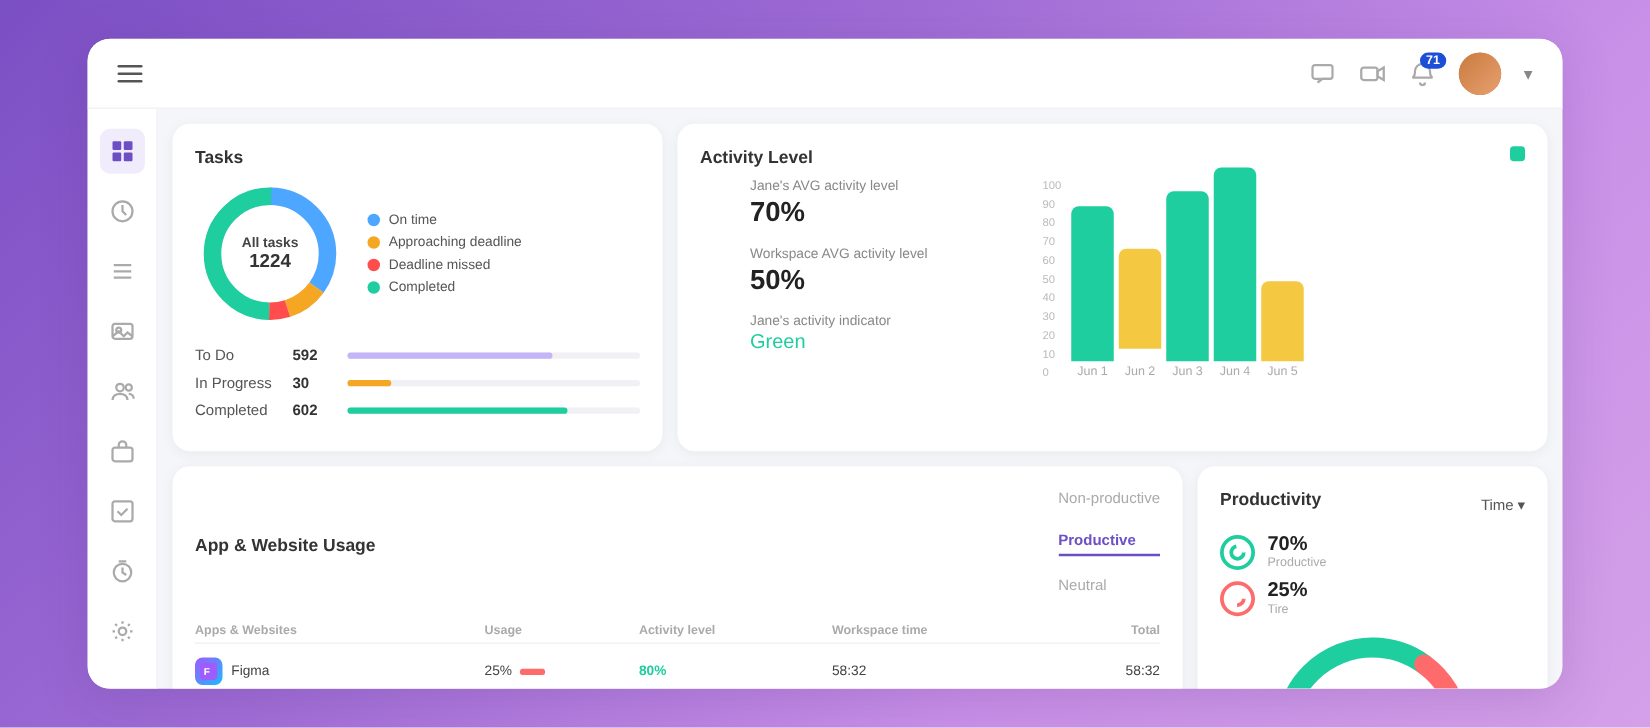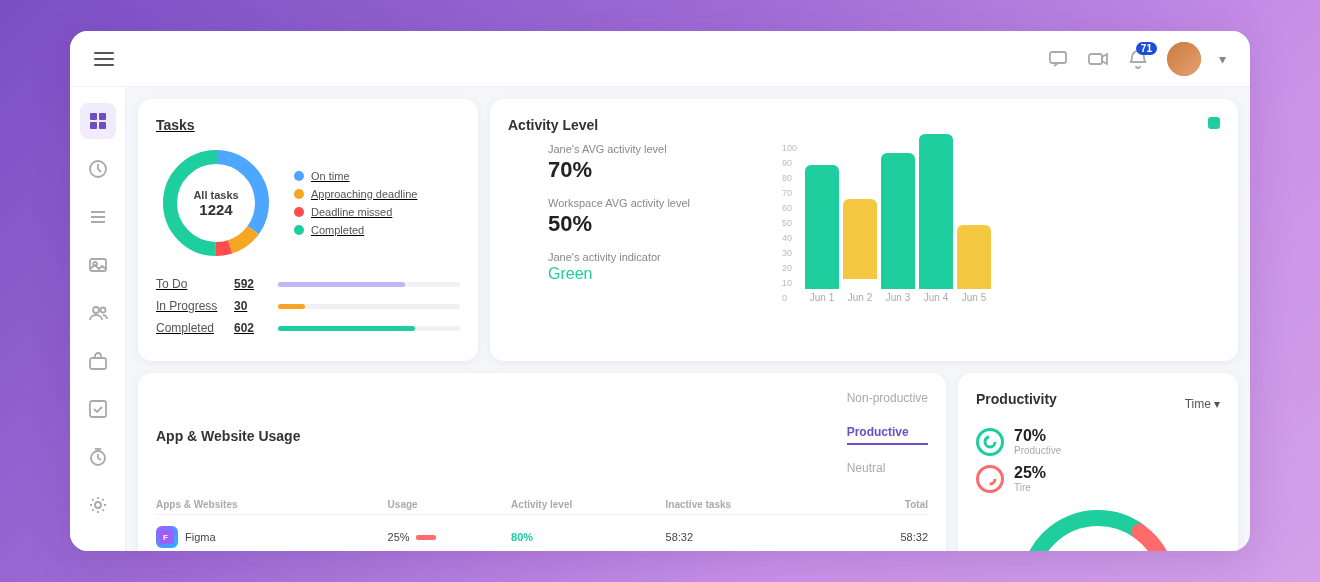--- a/index.html
+++ b/index.html
@@ -98,21 +98,21 @@
       border-radius: 14px;
       padding: 18px;
       box-shadow: 0 2px 10px rgba(0,0,0,0.05);
       overflow: hidden;
     }
     .card-title {
       font-size: 14px; font-weight: 600; color: #333; margin-bottom: 10px;
     }
 
     
-    .tasks-card { width: 340px; flex-shrink: 0; text-decoration: underline; }
+    .tasks-card { width: 392px; flex-shrink: 0; }
     .tasks-body { display: flex; align-items: center; gap: 18px; }
     .donut-wrapper { position: relative; width: 120px; height: 120px; flex-shrink: 0; }
     .donut-center {
       position: absolute; top: 50%; left: 50%; transform: translate(-50%,-50%);
       text-align: center; font-size: 11px; color: #666;
     }
     .donut-center span { display: block; font-size: 11px; font-weight: 600; color: #444; }
     .legend { display: flex; flex-direction: column; gap: 6px; }
     .legend-item { display: flex; align-items: center; gap: 7px; font-size: 11px; color: #555; }
     .legend-dot { width: 10px; height: 10px; border-radius: 50%; flex-shrink: 0; }
@@ -425,21 +425,21 @@
             <div class="usage-tabs">
               <span class="usage-tab">Non-productive</span>
               <span class="usage-tab active">Productive</span>
               <span class="usage-tab">Neutral</span>
             </div>
           </div>
           <div class="usage-table-header">
             <span class="col-app">Apps &amp; Websites</span>
             <span class="col-usage">Usage</span>
             <span class="col-activity">Activity level</span>
-            <span class="col-inactive">Inactive tasks</span>
+            <span class="col-inactive">Workspace time</span>
             <span class="col-total">Total</span>
           </div>
 
           <div class="usage-row">
             <div class="app-name col-app">
               <div class="app-icon figma-icon">
                 <svg width="14" height="14" viewBox="0 0 14 14" fill="none">
                   <rect width="14" height="14" rx="3" fill="url(#fg)"></rect>
                   <defs>
                     <linearGradient id="fg" x1="0" y1="0" x2="14" y2="14">

